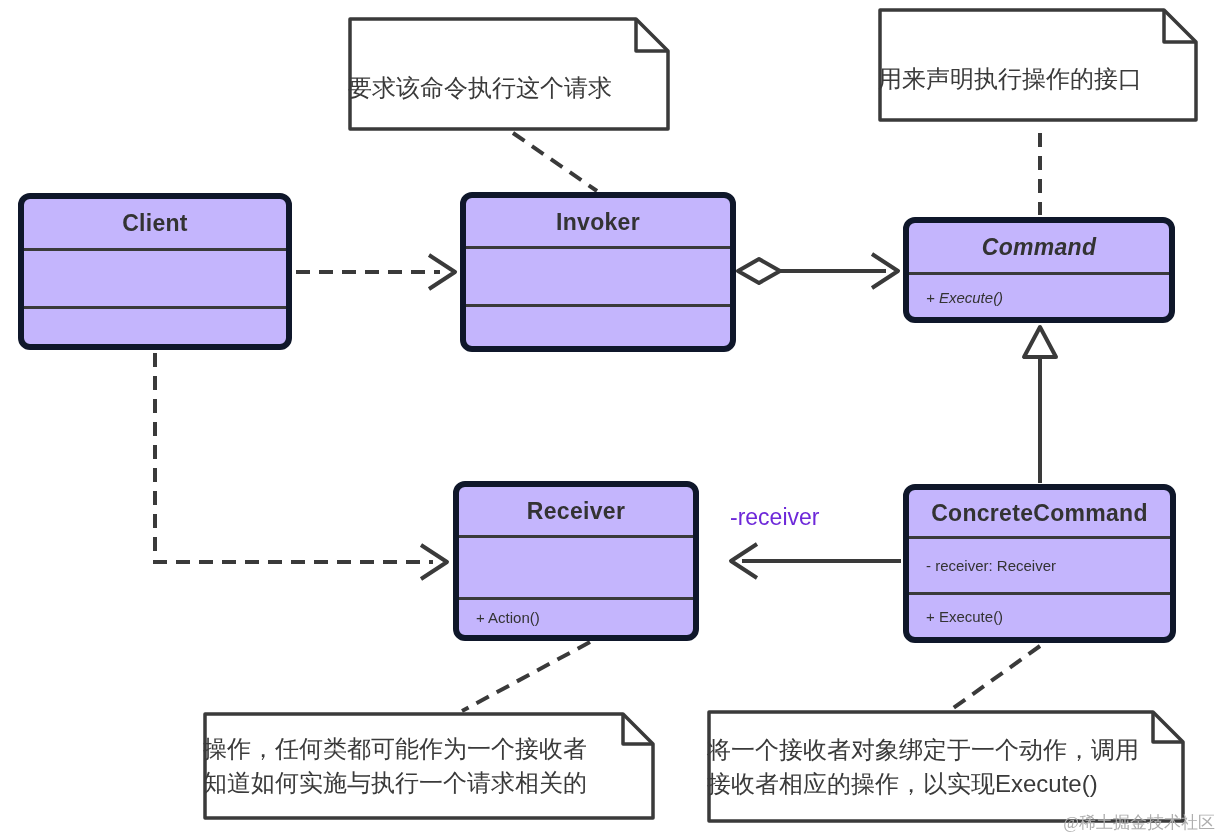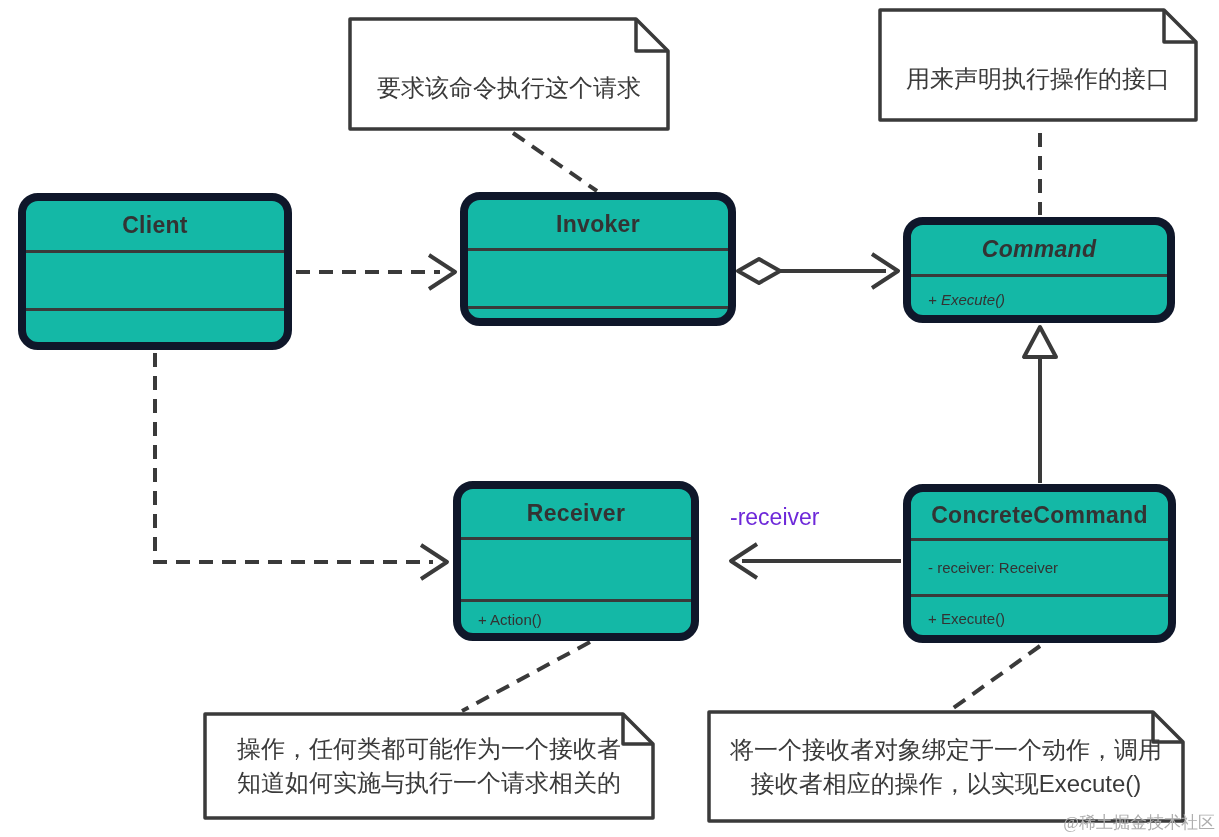--- a/index.html
+++ b/index.html
@@ -19,23 +19,23 @@
   #connector-layer {
     position: absolute;
     left: 0; top: 0;
     width: 1219px;
     height: 837px;
   }
   
   .uml-class {
     position: absolute;
     box-sizing: border-box;
-    border: 8px solid #0f172a;
-    border-radius: 20px;
-    background: #14b8a6;
+    border: 6px solid #0f172a;
+    border-radius: 12px;
+    background: #c4b5fd;
   }
   .uml-title {
     box-sizing: border-box;
     border-bottom: 3px solid #3a3a3a;
     display: flex;
     align-items: center;
     justify-content: center;
     font-weight: bold;
     font-size: 23px;
     letter-spacing: 0.3px;
@@ -58,21 +58,21 @@
     position: absolute;
     left: 0; top: 0;
   }
   .note-text {
     position: absolute;
     left: 0; top: 0;
     width: 100%;
     height: 100%;
     display: flex;
     flex-direction: column;
-    align-items: center;
+    align-items: flex-start;
     justify-content: center;
     font-size: 24px;
     line-height: 34px;
     color: #3a3a3a;
     text-align: center;
     white-space: nowrap;
   }
   
   .edge-label {
     position: absolute;
@@ -149,21 +149,21 @@
       <span>用来声明执行操作的接口</span>
     </div>
   </div>
 
   <div class="uml-class" style="left:18px; top:193px; width:274px; height:157px;">
     <div class="uml-title" style="height:52px;">Client</div>
     <div class="uml-compartment divided" style="height:58px;"></div>
     <div class="uml-compartment" style="height:38px;"></div>
   </div>
 
-  <div class="uml-class" style="left:460px; top:192px; width:276px; height:134px;">
+  <div class="uml-class" style="left:460px; top:192px; width:276px; height:160px;">
     <div class="uml-title" style="height:51px;">Invoker</div>
     <div class="uml-compartment divided" style="height:58px;"></div>
     <div class="uml-compartment" style="height:42px;"></div>
   </div>
 
   <div class="uml-class" style="left:903px; top:217px; width:272px; height:106px;">
     <div class="uml-title abstract" style="height:52px;">Command</div>
     <div class="uml-compartment italic" style="height:45px;">+ Execute()</div>
   </div>
 

